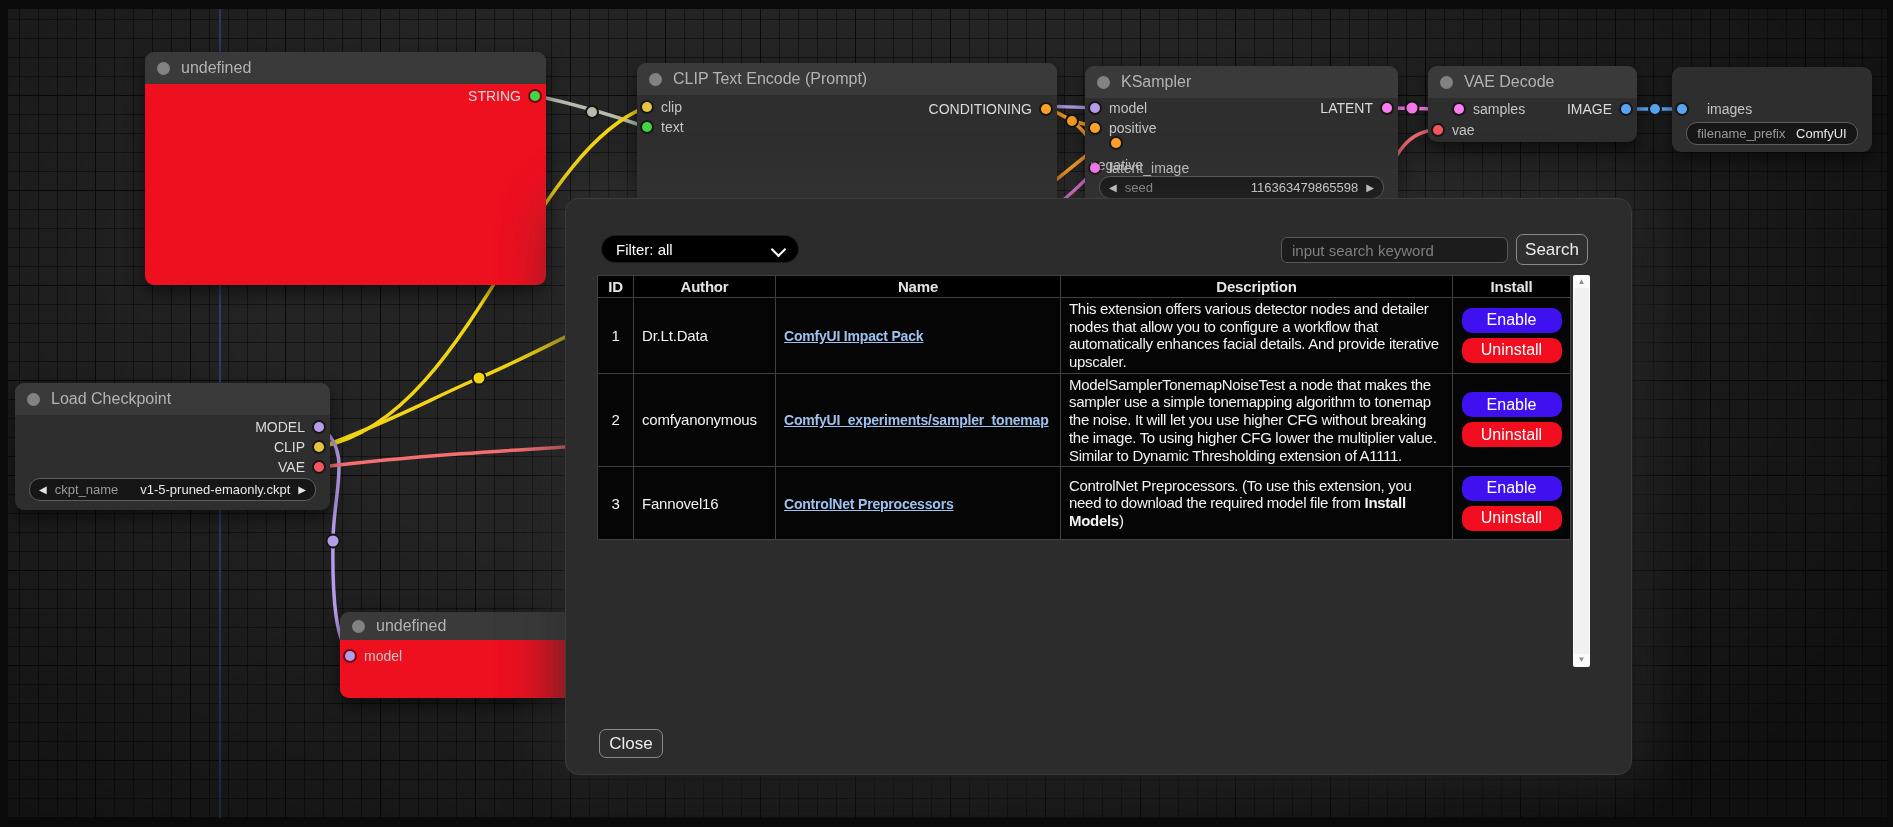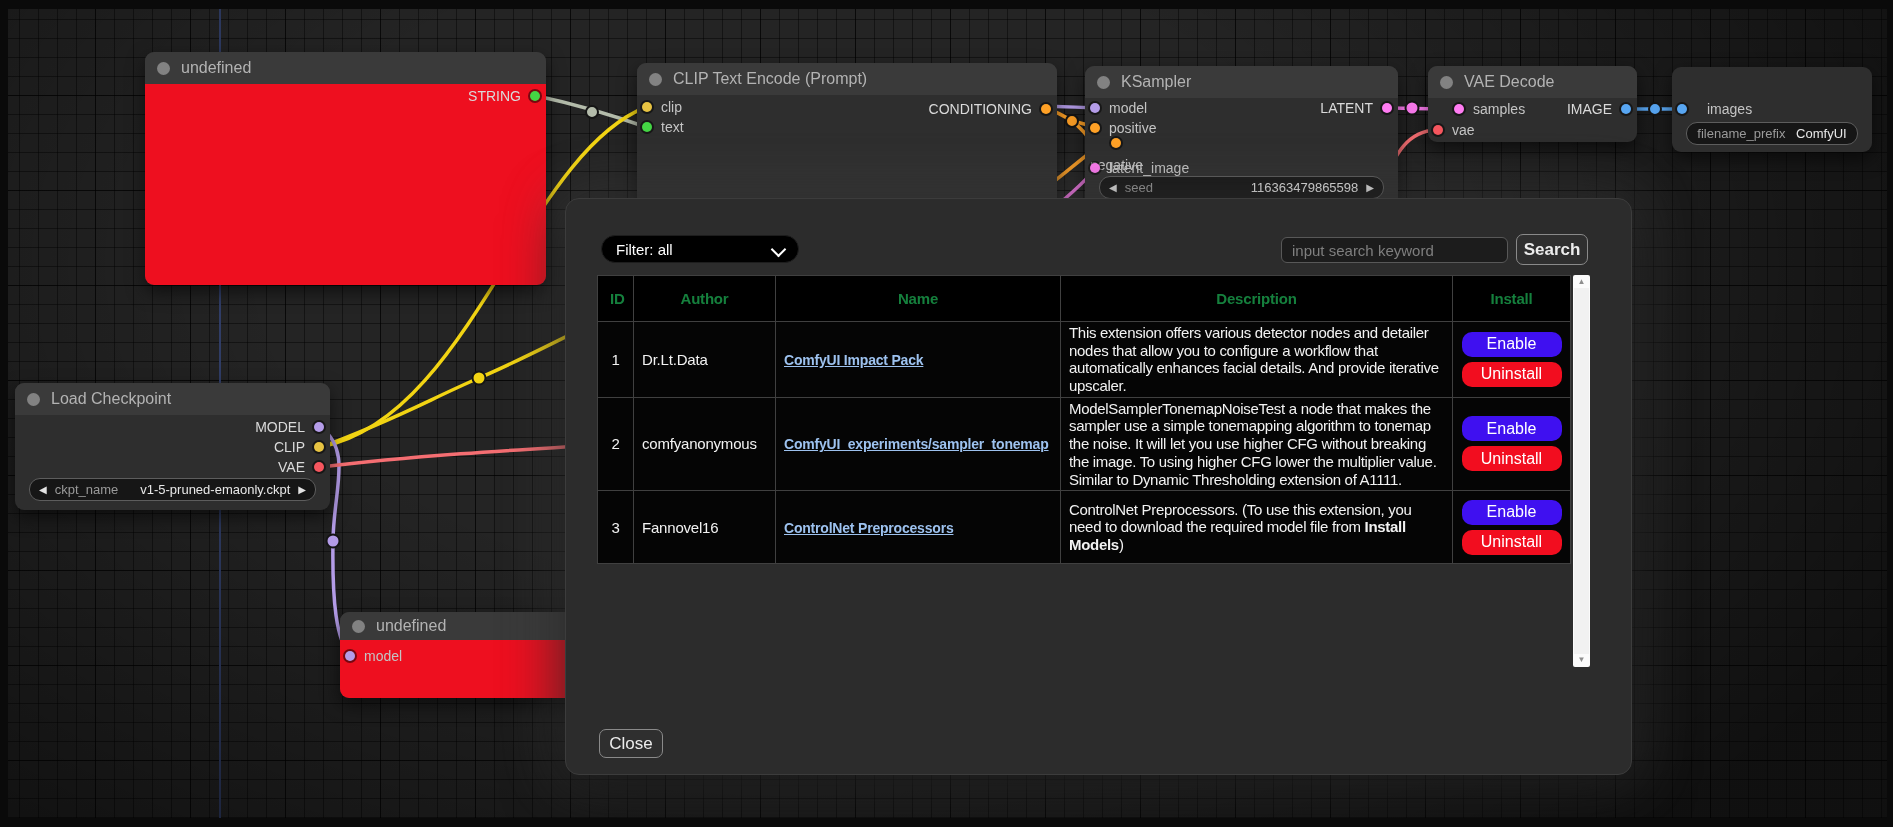--- a/index.html
+++ b/index.html
@@ -51,27 +51,27 @@
     background:#000;color:#fff;font-size:15px;padding:0 30px 0 14px;border:1px solid #1d1d1d;
     -webkit-appearance:none;appearance:none;font-family:"Liberation Sans",sans-serif;}
   .chev{position:absolute;left:207px;top:45px;width:9px;height:9px;border-right:2.5px solid #fff;
         border-bottom:2.5px solid #fff;transform:rotate(45deg);pointer-events:none;}
   .searchbox{position:absolute;left:715px;top:38px;width:227px;height:26px;background:#1c1c1c;
     border:1px solid #585858;border-radius:6px;color:#ddd;font-size:15px;padding:0 10px;
     box-sizing:border-box;font-family:"Liberation Sans",sans-serif;}
   .searchbox::placeholder{color:#7f7f7f;}
   .btn{background:#2f2f2f;border:1px solid #8a8a8a;border-radius:7px;color:#ececec;
        font-size:17px;font-family:"Liberation Sans",sans-serif;}
-  .search-btn{position:absolute;left:950px;top:35px;width:72px;height:31px;font-weight:bold;}
+  .search-btn{position:absolute;left:950px;top:35px;width:72px;height:31px;}
   .close-btn{position:absolute;left:33px;top:530px;width:64px;height:29px;}
 
   table.ext{position:absolute;left:31px;top:76px;width:973px;border-collapse:collapse;
     background:#050505;table-layout:fixed;letter-spacing:-0.2px;}
-  table.ext th{background:#000;color:#15803d;font-size:15px;font-weight:bold;height:21px;
-    border:1px solid #404040;padding:12px;}
+  table.ext th{background:#000;color:#e5e5e5;font-size:15px;font-weight:bold;height:21px;
+    border:1px solid #404040;padding:0;}
   table.ext td{border:1px solid #404040;color:#f2f2f2;font-size:15px;vertical-align:middle;
     padding:2px 8px;}
   td.idc{text-align:center;}
   a.extlink{color:#9dc2ef;font-weight:bold;font-size:14px;text-decoration:underline;}
   td.desc{font-size:14px;line-height:1.18;letter-spacing:-0.3px;padding:3px 7px;}
   .installc{text-align:center;}
   .ibtn{display:block;width:100px;height:25px;margin:5px auto;border:none;border-radius:10px;
         color:#fff;font-size:16px;font-family:"Liberation Sans",sans-serif;}
   .ibtn.enable{background:#3f10f0;}
   .ibtn.uninstall{background:#f20d1f;}

